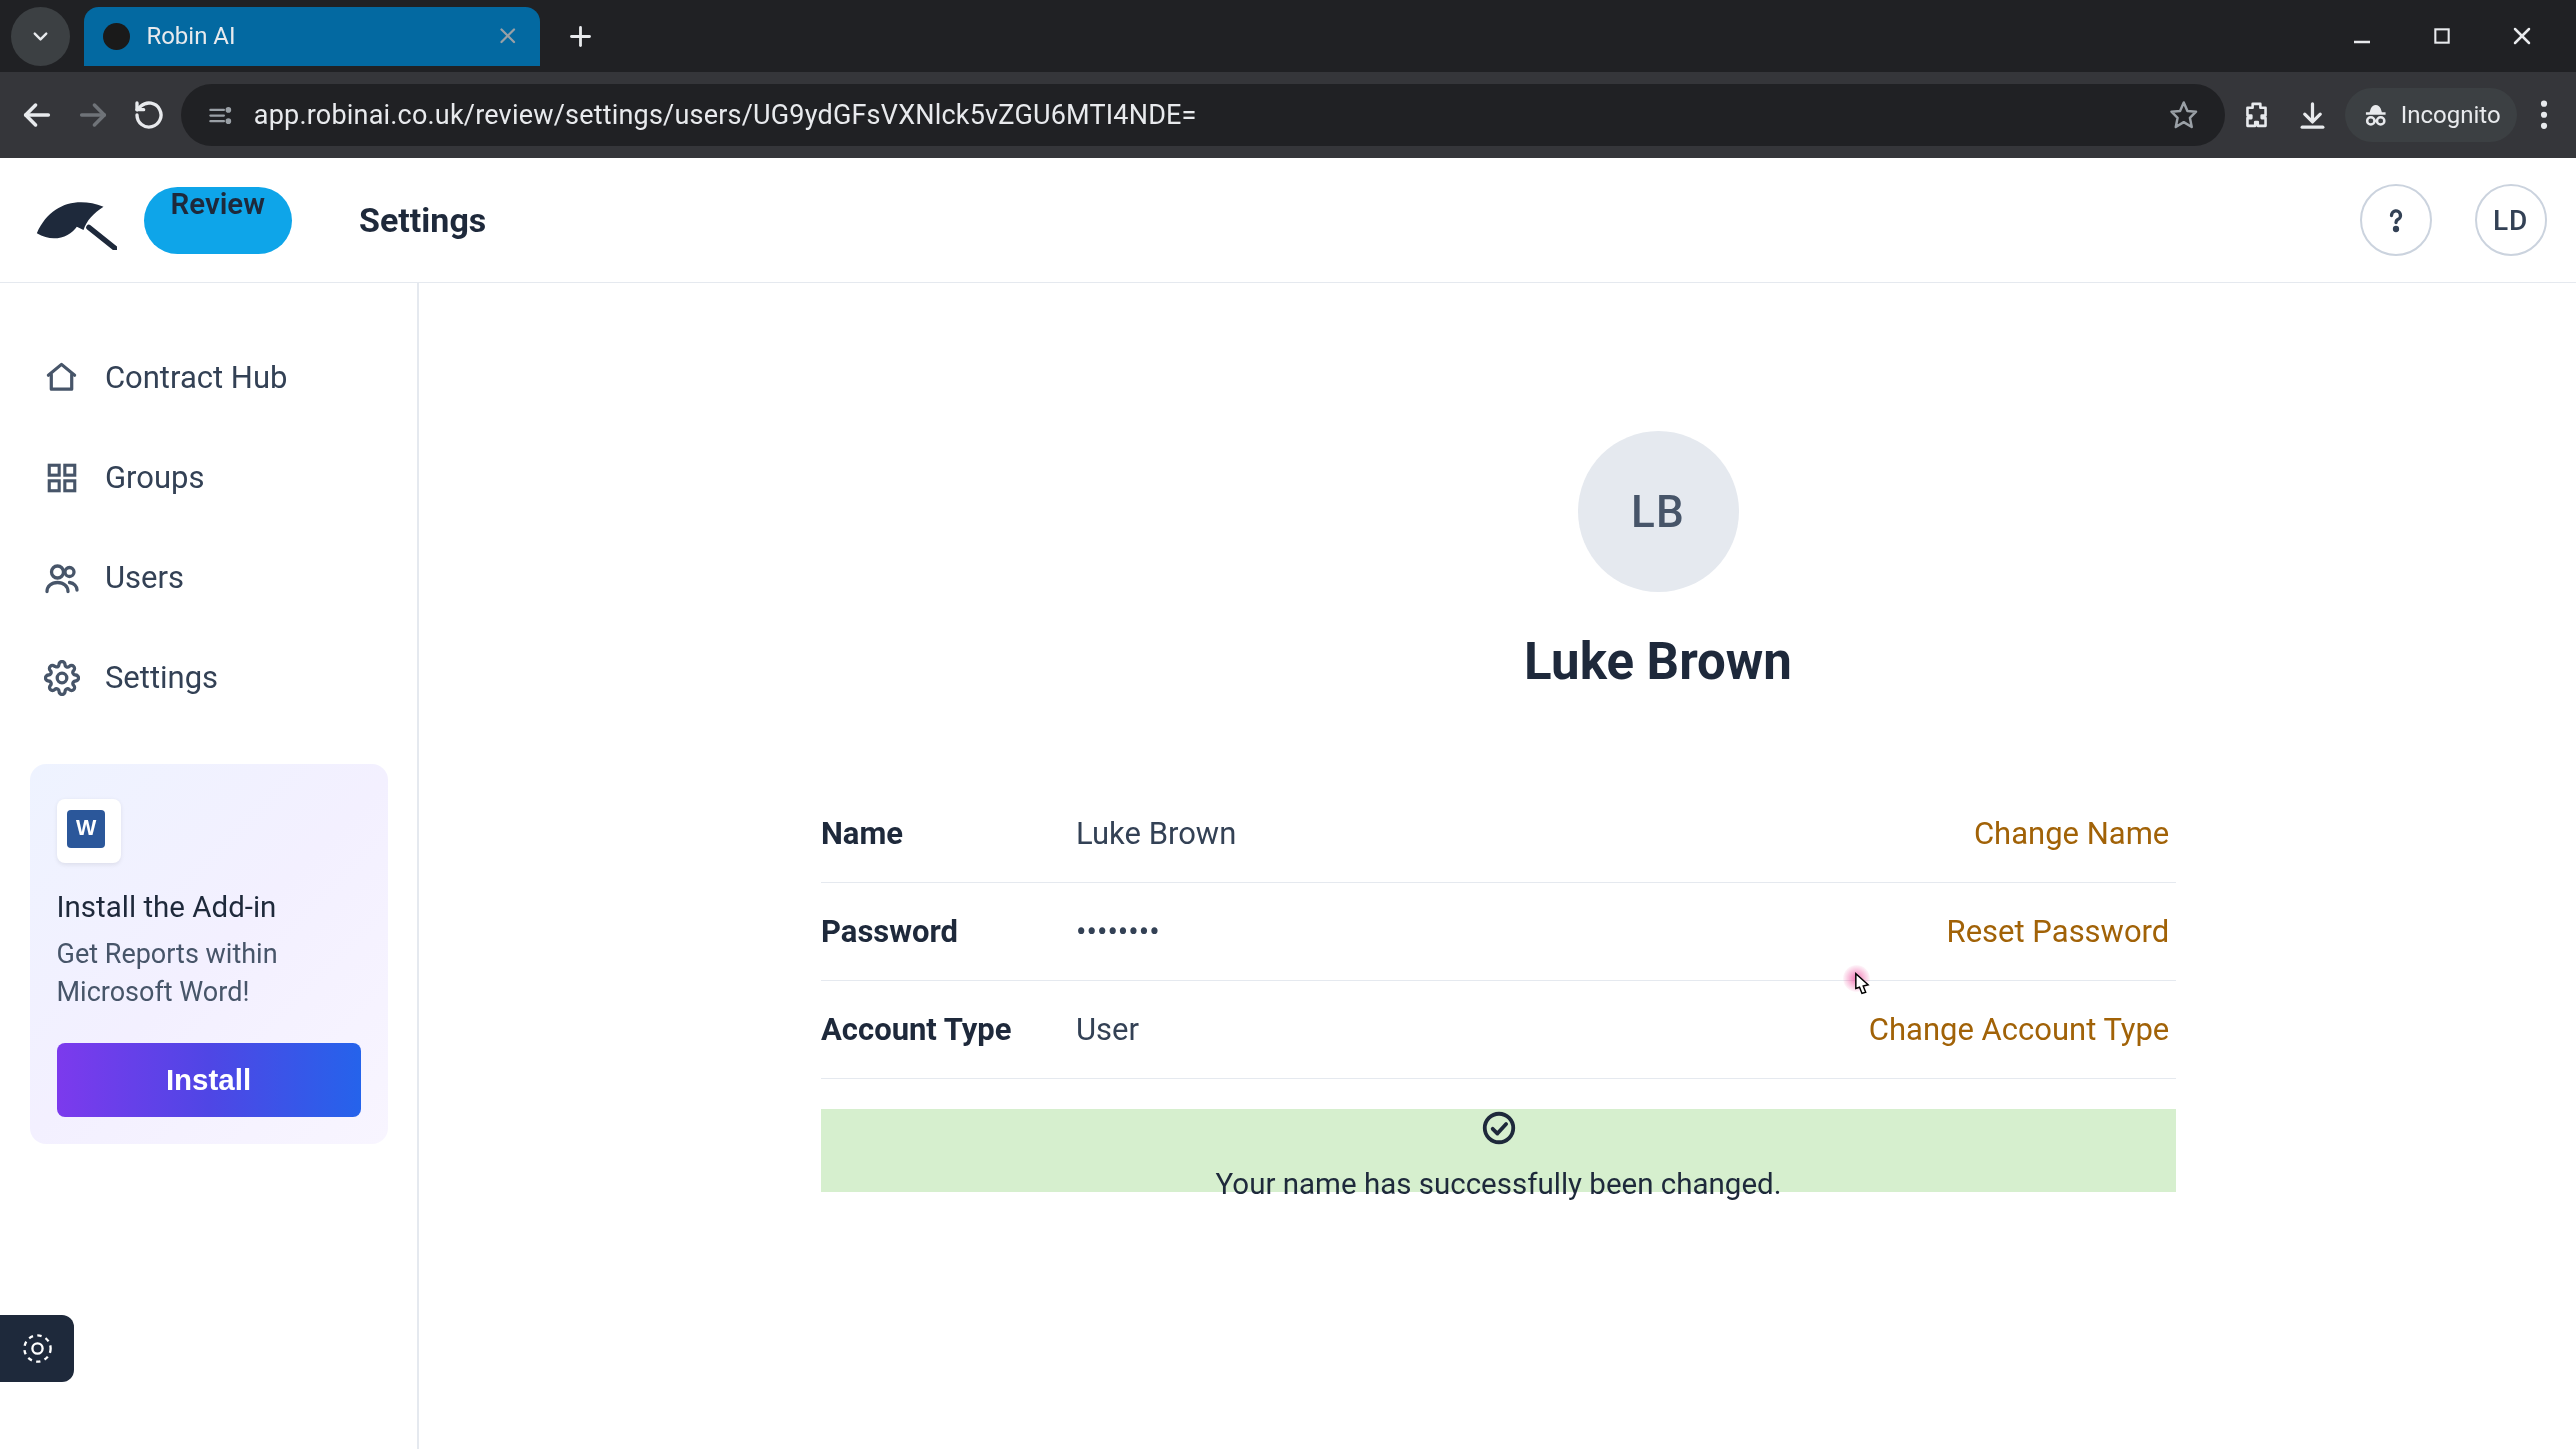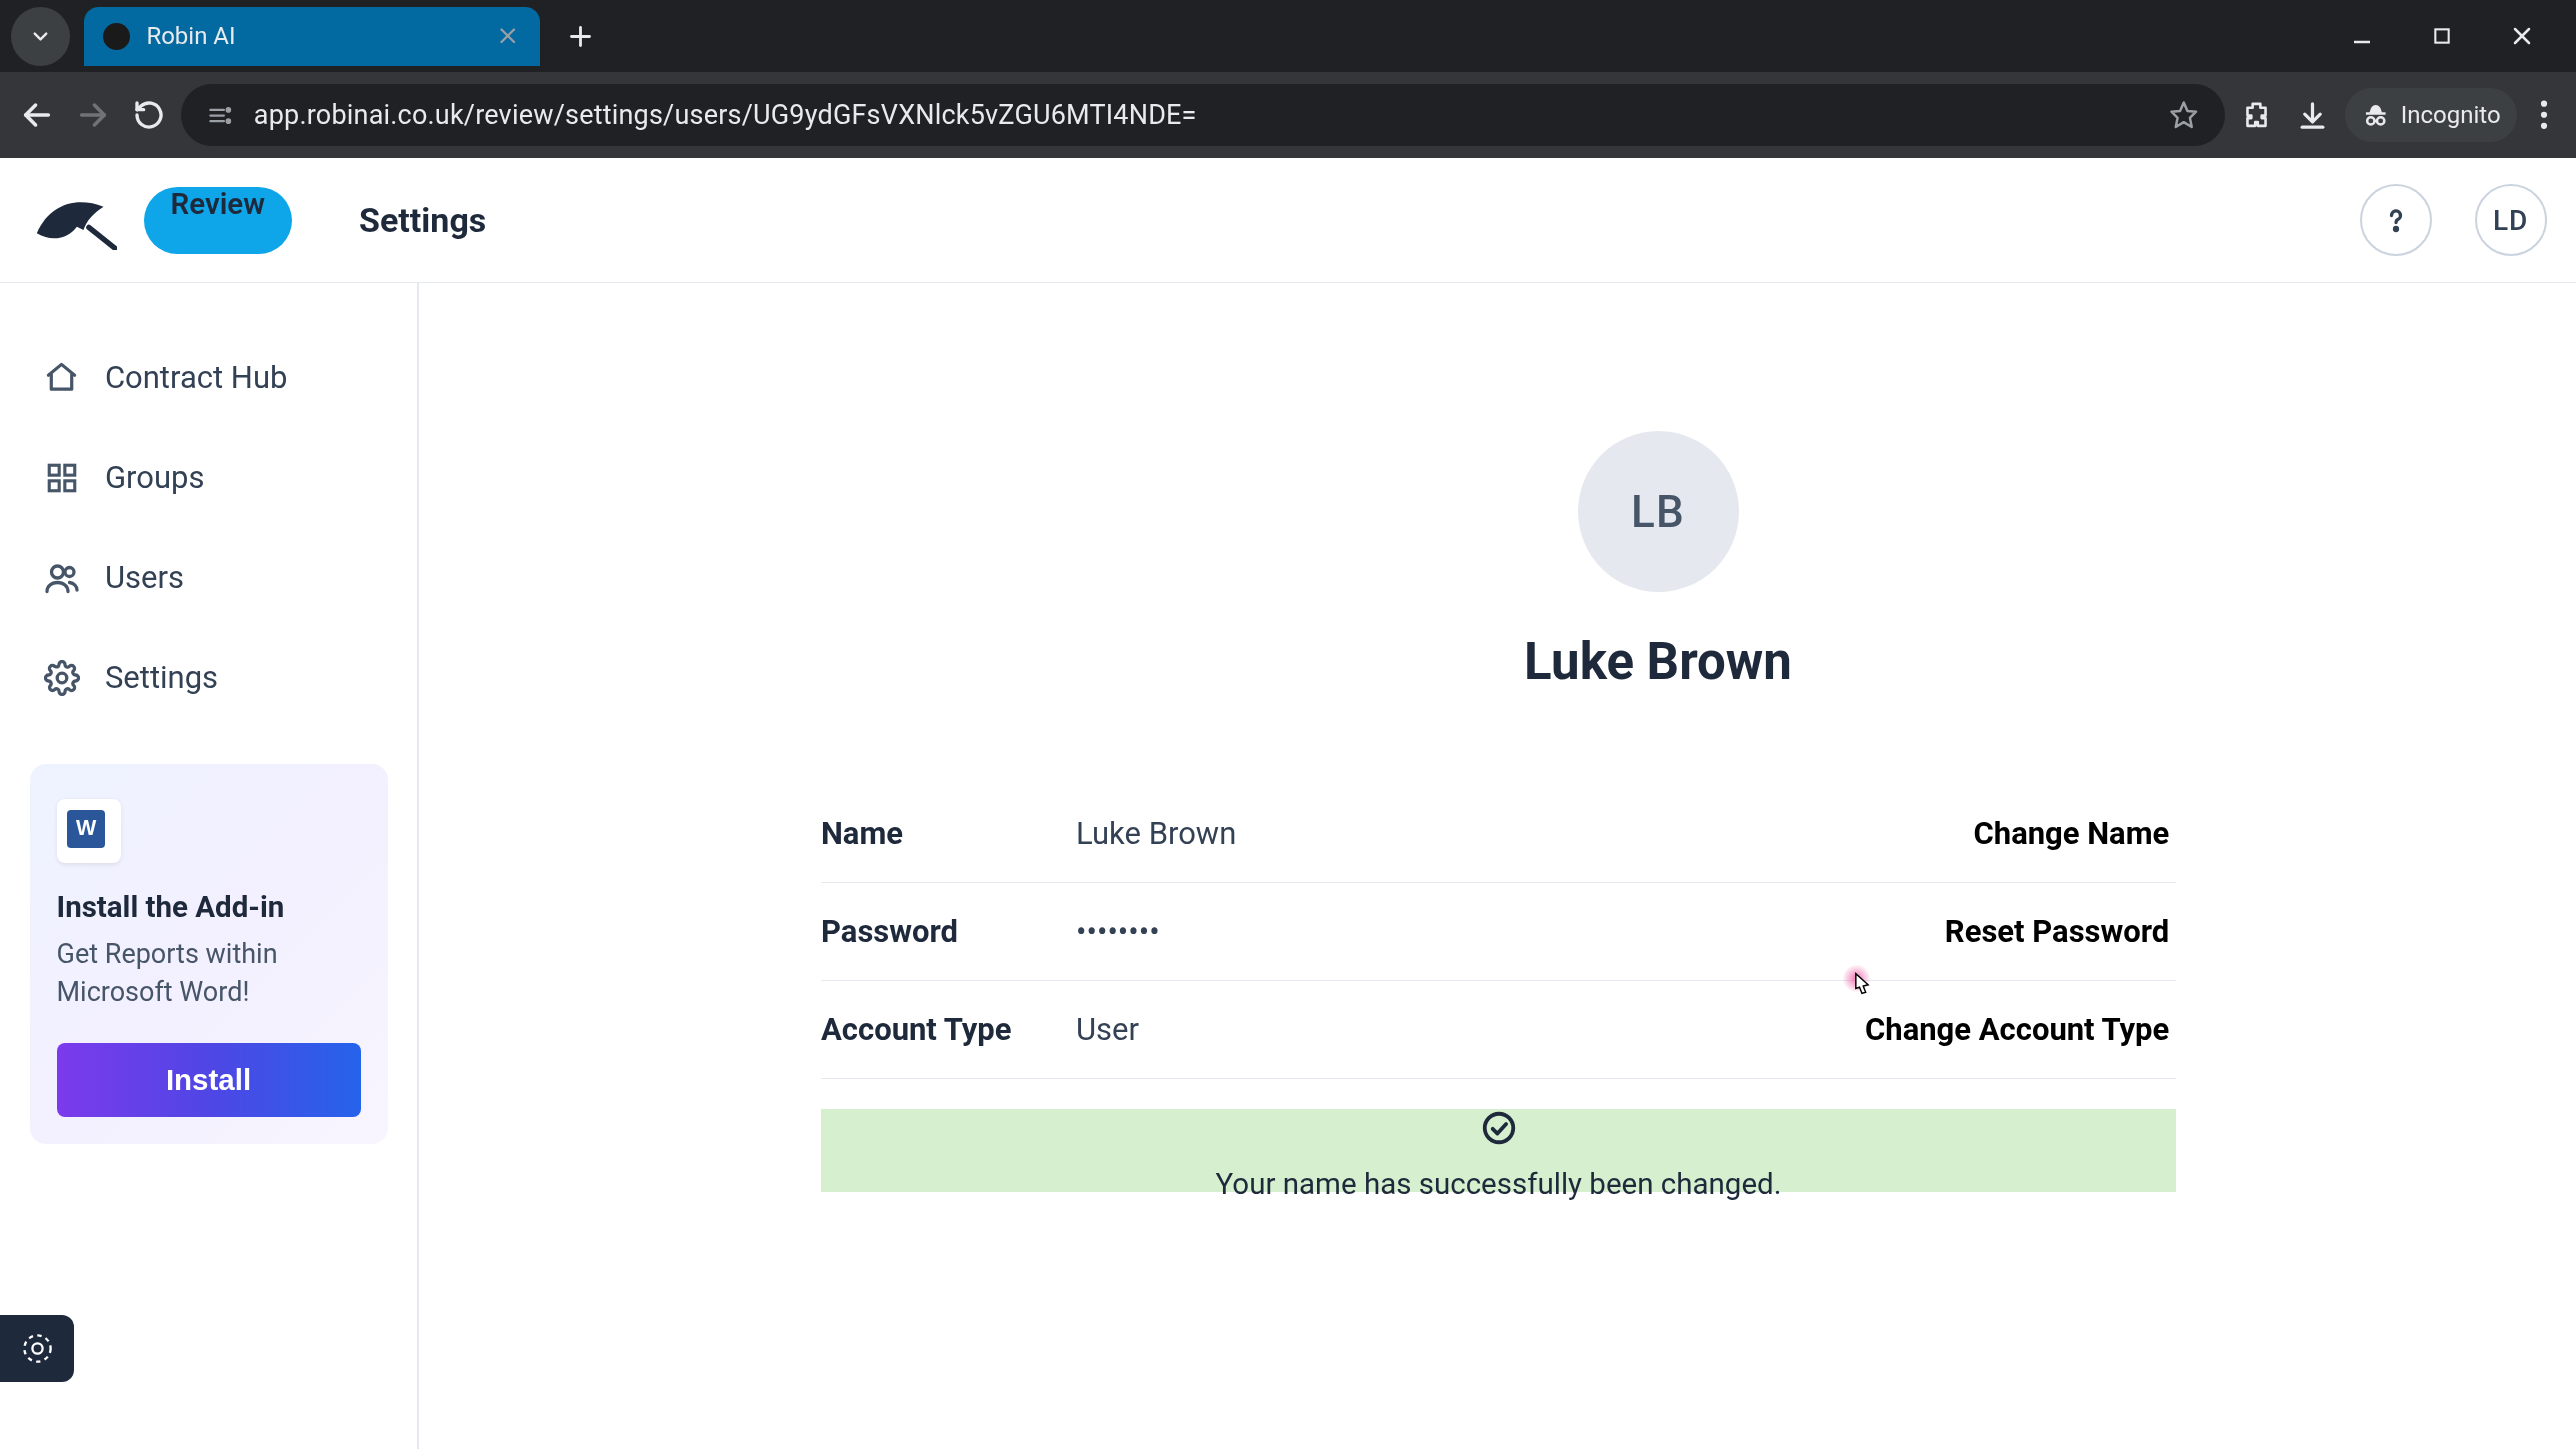--- a/index.html
+++ b/index.html
@@ -250,21 +250,21 @@
     content:"W";
     position:absolute;
     left: 10.7px; top: 10.7px;
     width: 38px; height: 38px;
     display:flex;align-items:center;justify-content:center;
     color:#fff;
     font-weight:700;
     font-family: "Segoe UI", Arial, sans-serif;
     font-size: 21.5px;
   }
-  .promo h3 { font-size: 29.5px; font-weight: 700; color:#1e293b; margin-bottom: 12px; }
+  .promo h3 { font-size: 29.5px; font-weight: 400; color:#1e293b; margin-bottom: 12px; }
   .promo p { font-size: 27px; color:#475569; line-height:1.4; margin-bottom: 31px; }
   .promo button {
     width: 100%;
     height: 74px;
     border: none;
     border-radius: 8px;
     background: linear-gradient(90deg, #7c3aed 0%, #4f46e5 50%, #2563eb 100%);
     color: #fff;
     font-size: 29.5px;
     font-weight: 600;
@@ -324,22 +324,22 @@
     font-weight: 700;
     color:#1e293b;
   }
   .field-value {
     flex: 1;
     font-size: 31px;
     color:#334155;
   }
   .field-action {
     font-size: 31px;
-    color:#000000;
-    font-weight: 700;
+    color:#a16207;
+    font-weight: 400;
     cursor:pointer;
     padding-right: 6.7px;
   }
 
   .alert {
     margin-top: 29.5px;
     width: 1355px;
     height: 83px;
     background: #d6efce;
     display:flex;align-items:center;

